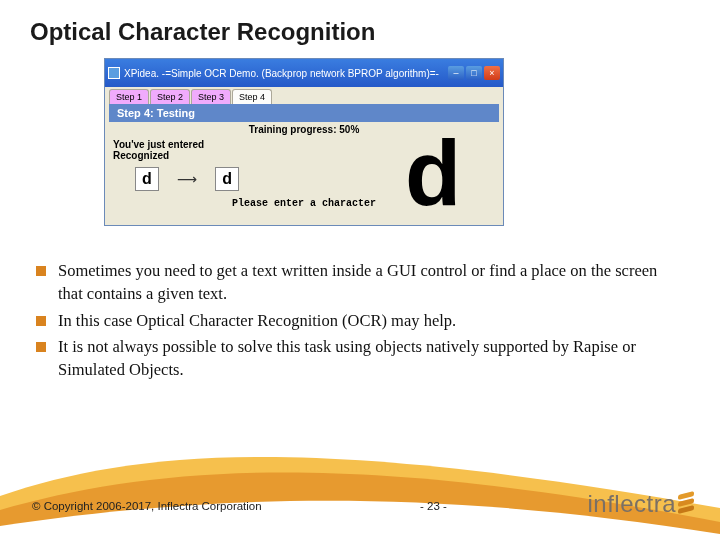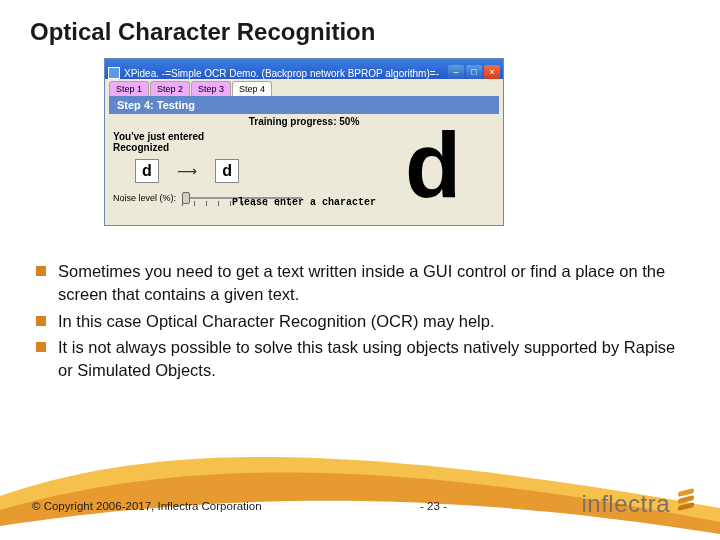--- a/index.html
+++ b/index.html
@@ -2,21 +2,21 @@
 <html><head>
 <meta charset="utf-8">
 <style>
   * { box-sizing: border-box; margin: 0; padding: 0; }
   html, body { width: 720px; height: 540px; font-family: Arial, Helvetica, sans-serif; background: #fff; overflow: hidden; }
   .slide { position: relative; width: 720px; height: 540px; }
   .title { position: absolute; top: 18px; left: 30px; font-size: 24px; font-weight: bold; color: #1a1a1a; }
 
   
   .ocr-window { position: absolute; top: 58px; left: 104px; width: 400px; height: 168px; background: #ece9d8; border: 1px solid #6b8ab8; font-family: Tahoma, Arial, sans-serif; }
-  .titlebar { height: 20px; background: linear-gradient(to bottom, #3a7de0, #2559c8); display: flex; align-items: flex-end; padding: 0 3px; color: #fff; font-size: 10px; }
+  .titlebar { height: 28px; background: linear-gradient(to bottom, #3a7de0, #2559c8); display: flex; align-items: center; padding: 0 3px; color: #fff; font-size: 10px; }
   .titlebar-icon { width: 12px; height: 12px; background: #5a9de0; border: 1px solid #fff; margin-right: 4px; }
   .titlebar-text { flex: 1; white-space: nowrap; overflow: hidden; }
   .titlebar-btns { display: flex; gap: 2px; }
   .titlebar-btn { width: 16px; height: 14px; border-radius: 2px; font-size: 9px; display: flex; align-items: center; justify-content: center; color: #fff; }
   .btn-min, .btn-max { background: linear-gradient(to bottom, #5a9de0, #2b60c5); }
   .btn-close { background: linear-gradient(to bottom, #f07046, #d23c1a); }
   .tabstrip { display: flex; padding: 2px 4px 0 4px; background: #ece9d8; gap: 1px; }
   .tab { font-size: 9px; padding: 2px 6px; background: #f0abfc; border: 1px solid #aca899; border-bottom: none; border-radius: 3px 3px 0 0; }
   .tab.active { background: #fcfcfa; }
   .step-banner { background: #5f87c9; color: #fff; font-weight: bold; font-size: 11px; padding: 3px 8px; margin: 0 4px; }
@@ -30,29 +30,29 @@
   .noise-row { display: flex; align-items: center; gap: 6px; font-size: 9px; margin-top: 2px; }
   .slider { position: relative; width: 120px; height: 18px; }
   .slider-track { position: absolute; top: 8px; left: 0; right: 0; height: 2px; background: #999; }
   .slider-thumb { position: absolute; top: 3px; left: 0; width: 8px; height: 12px; background: #d4d0c8; border: 1px solid #666; border-radius: 2px; }
   .slider-ticks { position: absolute; top: 12px; left: 0; width: 100%; height: 5px; background-image: repeating-linear-gradient(to right, #666 0, #666 1px, transparent 1px, transparent 12px); }
   .right-col { width: 120px; display: flex; align-items: flex-start; justify-content: center; }
   .big-d { font-size: 92px; font-weight: bold; line-height: 0.75; font-family: Arial; color: #000; filter: blur(0.6px); }
   .prompt-text { position: absolute; bottom: 3px; left: 0; right: 0; text-align: center; font-size: 10px; font-weight: bold; font-family: Liberation Mono, monospace; }
 
   
-  .bullets { position: absolute; top: 260px; left: 36px; right: 36px; font-size: 16.5px; line-height: 1.38; color: #111; }
+  .bullets { position: absolute; top: 260px; left: 36px; right: 36px; font-size: 16.5px; line-height: 1.38; color: #111; font-family: Liberation Serif, serif; }
   .bullets li { list-style: none; position: relative; padding-left: 22px; margin-bottom: 4px; }
   .bullets li::before { content: ""; position: absolute; left: 0; top: 6px; width: 10px; height: 10px; background: #d9831f; }
 
   
   .footer-swoosh { position: absolute; left: 0; bottom: 0; width: 720px; height: 110px; }
   .copyright { position: absolute; bottom: 28px; left: 32px; font-size: 11.5px; color: #222; }
   .pagenum { position: absolute; bottom: 28px; left: 420px; font-size: 11.5px; color: #222; }
-  .logo { position: absolute; bottom: 22px; right: 26px; display: flex; align-items: flex-start; gap: 8px; }
+  .logo { position: absolute; bottom: 22px; right: 26px; display: flex; align-items: center; gap: 2px; }
   .logo-text { font-size: 24px; color: #7a7065; letter-spacing: 0.5px; font-family: Arial; }
   .logo-mark { width: 16px; height: 22px; position: relative; }
   .logo-mark span { position: absolute; width: 16px; height: 5px; border-radius: 2px; background: #e39a2a; }
   .logo-mark span:nth-child(1){ top:0; transform: skewY(-14deg); }
   .logo-mark span:nth-child(2){ top:7px; transform: skewY(-14deg); background:#d88a1f;}
   .logo-mark span:nth-child(3){ top:14px; transform: skewY(-14deg); background:#c67816;}
 </style>
 </head>
 <body>
 <div class="slide">
@@ -81,28 +81,20 @@
       <div class="left-col">
         <div class="hdr-row">
           <span>You've just entered</span>
           <span>Recognized</span>
         </div>
         <div class="char-row">
           <div class="char-box">d</div>
           <span class="arrow">⟶</span>
           <div class="char-box">d</div>
         </div>
-        <div class="noise-row">
-          <span>Noise level (%):</span>
-          <div class="slider">
-            <div class="slider-track"></div>
-            <div class="slider-ticks"></div>
-            <div class="slider-thumb"></div>
-          </div>
-        </div>
       </div>
       <div class="right-col">
         <div class="big-d">d</div>
       </div>
       <div class="prompt-text">Please enter a character</div>
     </div>
   </div>
 
   <ul class="bullets">
     <li>Sometimes you need to get a text written inside a GUI control or find a place on the screen that contains a given text.</li>

